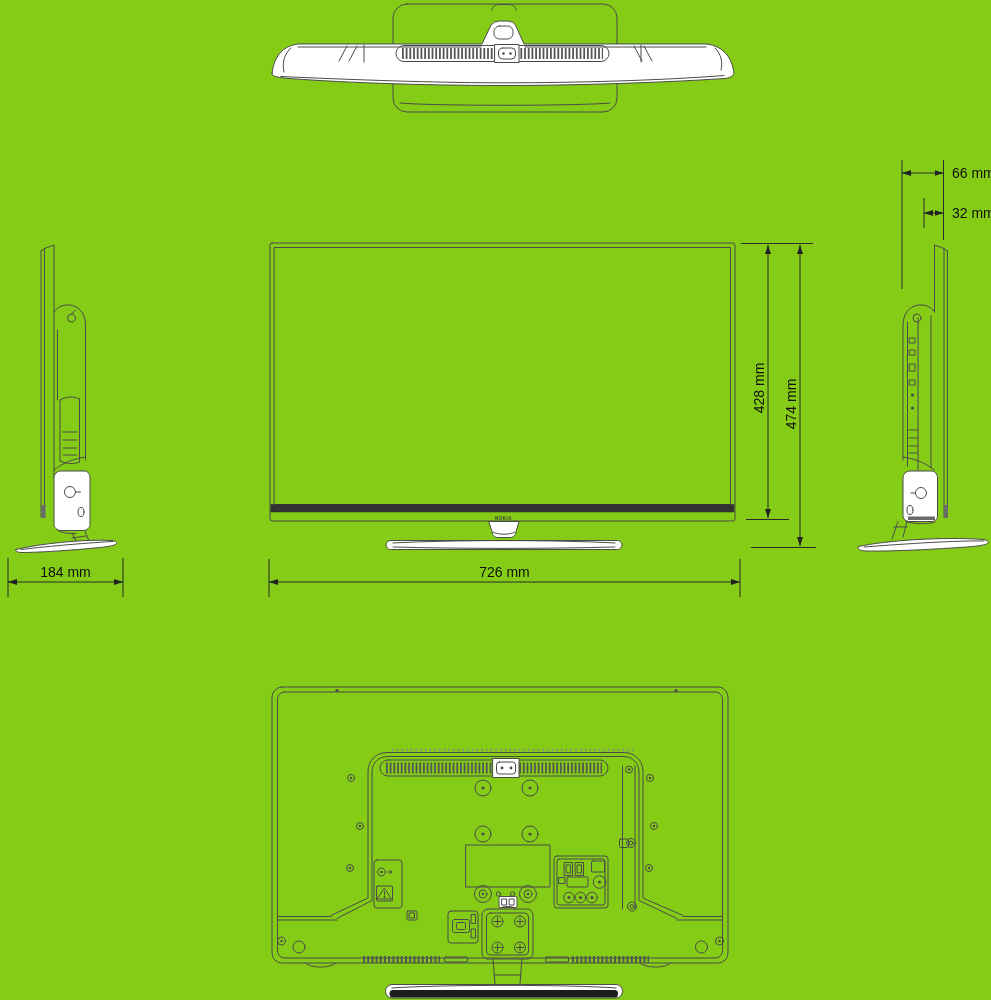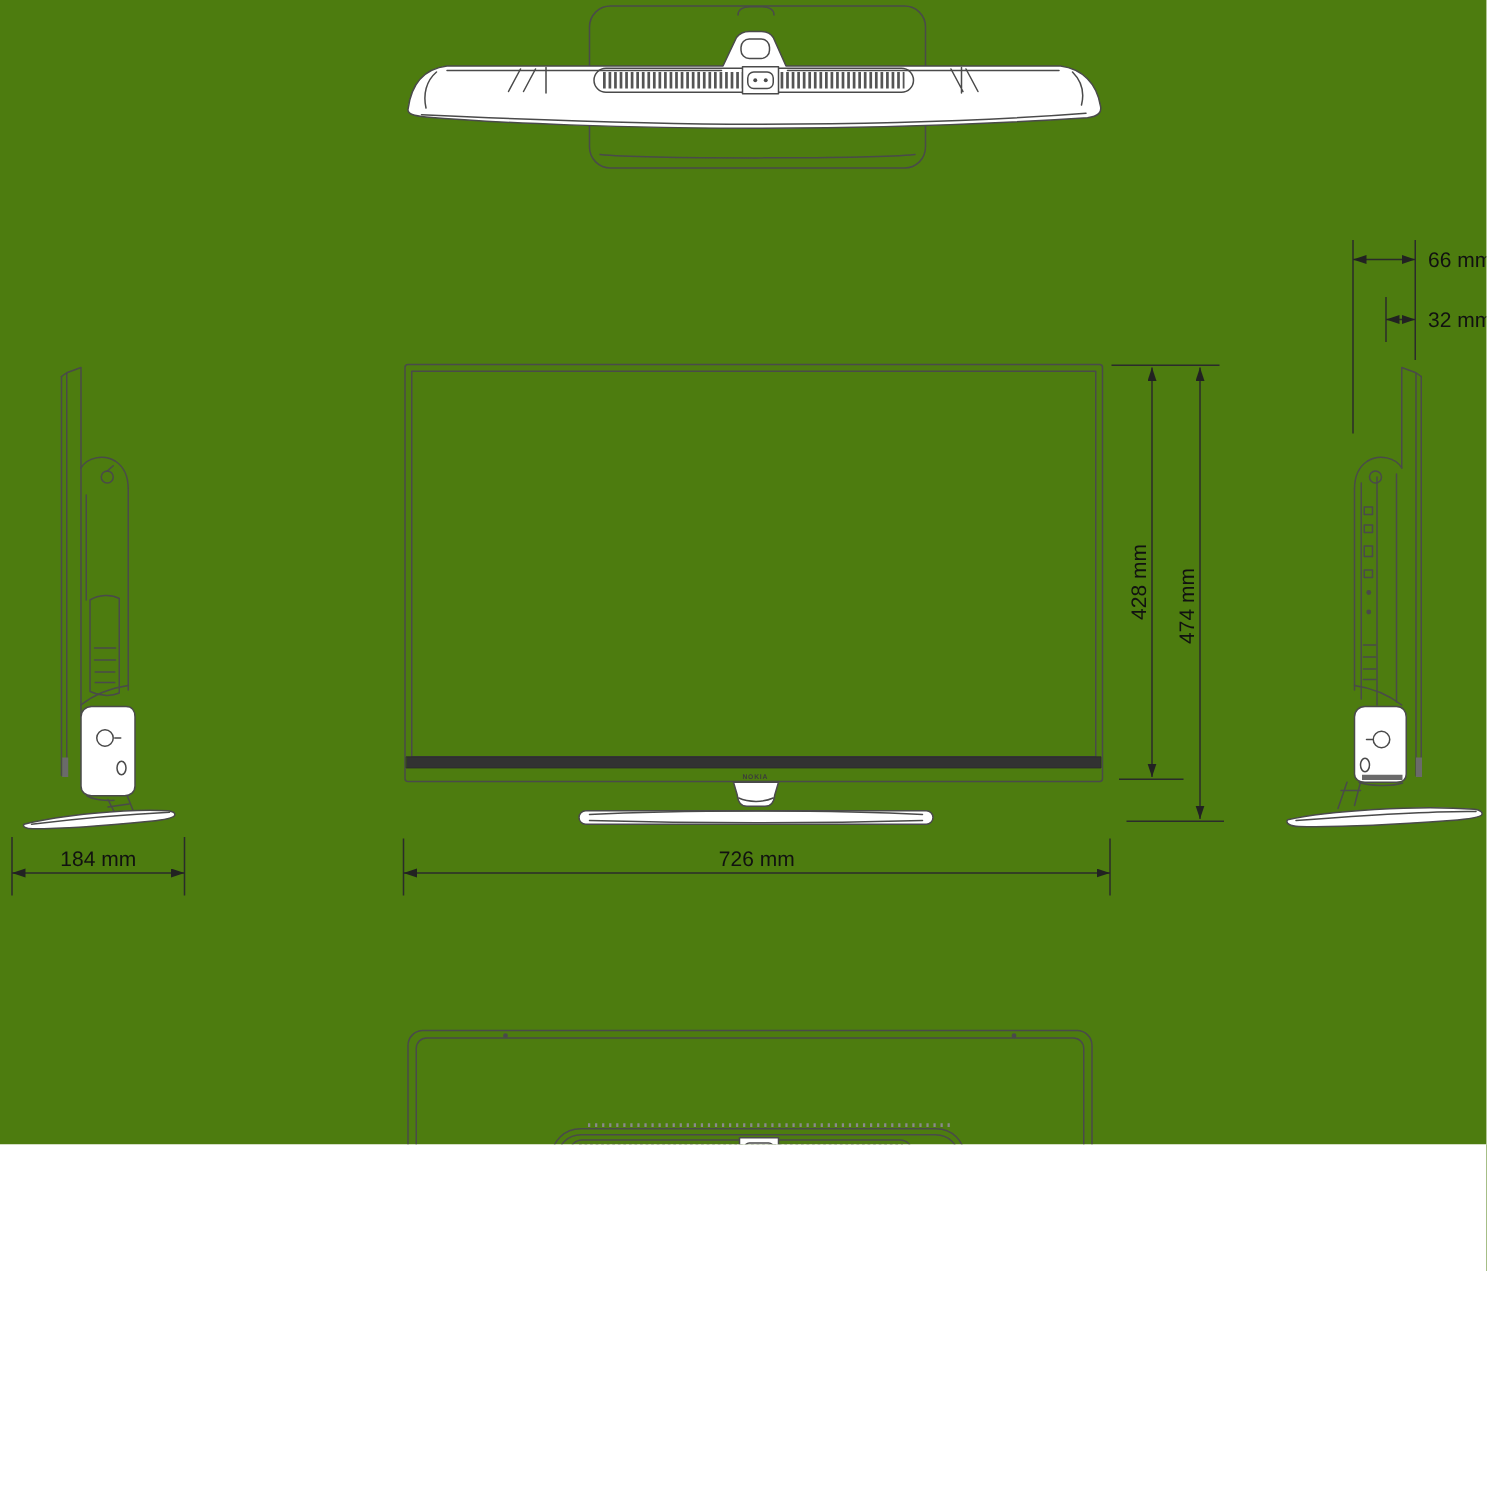--- a/index.html
+++ b/index.html
@@ -1,16 +1,16 @@
 <!DOCTYPE html>
 <html><head>
 <meta charset="utf-8">
 <style>
   html,body{margin:0;padding:0;background:#fff;}
-  .stage{position:relative;width:991px;height:763px;background:#4d7c0f;overflow:hidden;
+  .stage{position:relative;width:991px;height:1000px;background:#84cc16;overflow:hidden;
          font-family:"Liberation Sans",sans-serif;}
   svg{display:block;}
   
   .view path,.view rect,.view circle,.view ellipse,.view line{
     fill:none;stroke:#4a4a4a;stroke-width:1;stroke-linecap:round;stroke-linejoin:round;}
   .view .sw{fill:#ffffff;}
   .view .gfill{fill:#6a6a6a;stroke:none;}
   .view .darkbar{fill:#323232;stroke:#2a2a2a;stroke-width:.5;}
   .view .darkfill{fill:#1e1e1e;stroke:none;}
   .view .dot{fill:#4a4a4a;stroke:none;}

